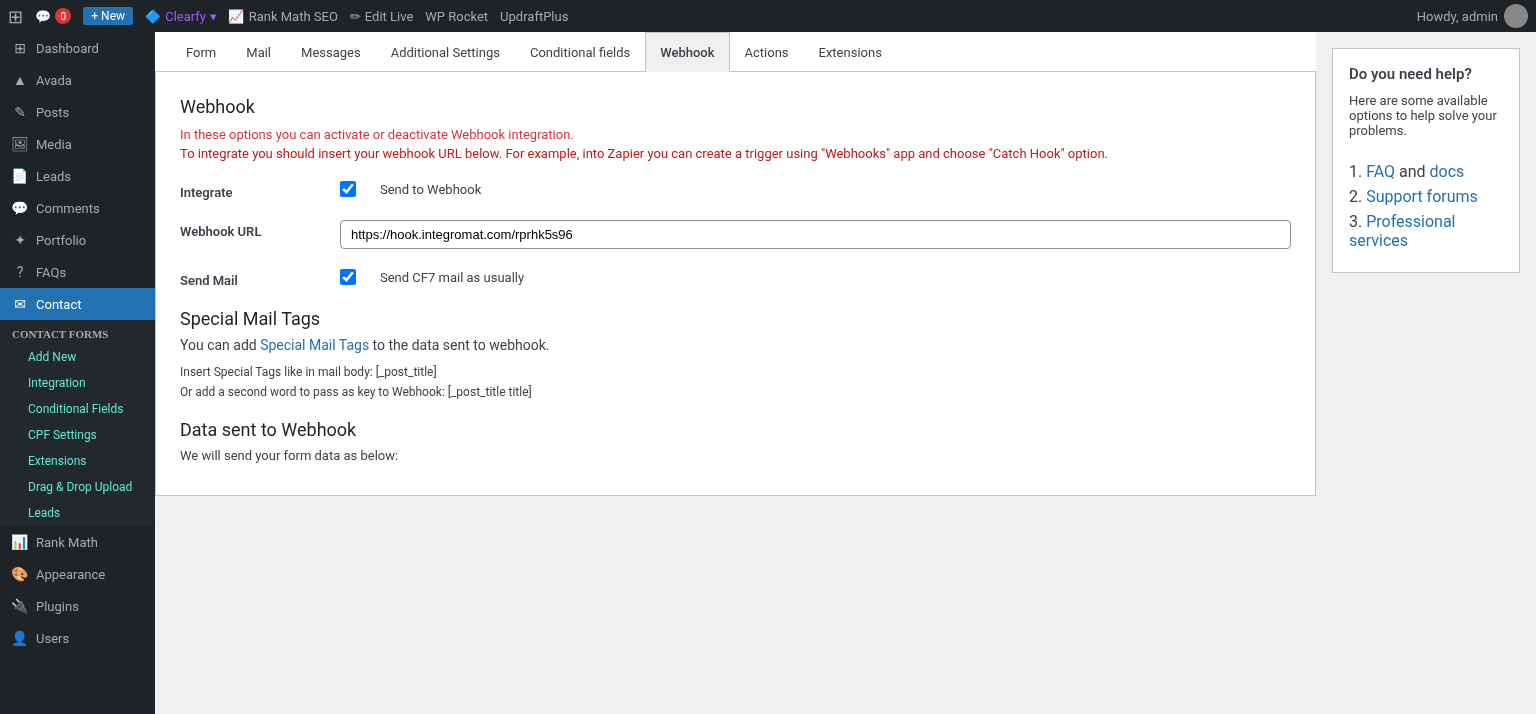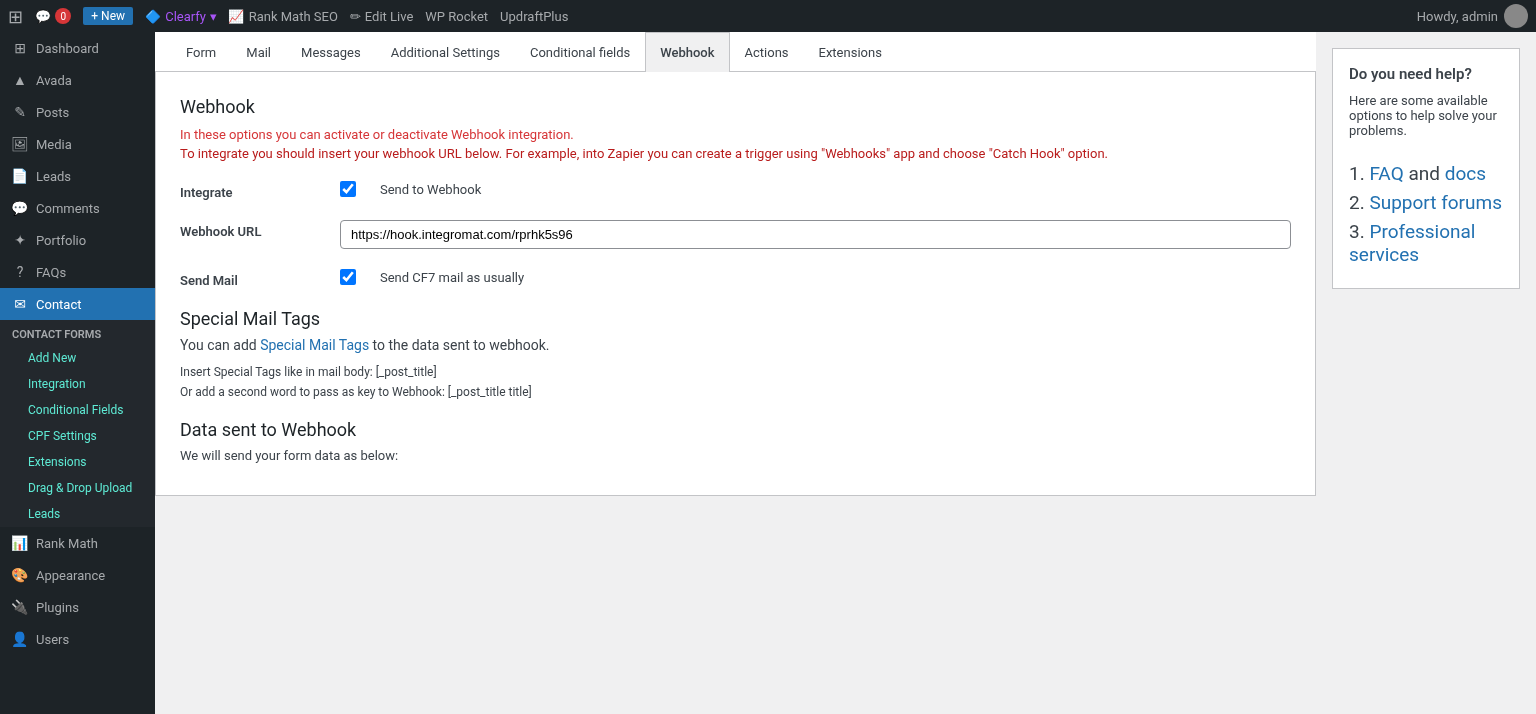--- a/index.html
+++ b/index.html
@@ -17,21 +17,21 @@
     
     #main-wrapper { display: flex; flex: 1; overflow: hidden; }
 
     
     #sidebar { width: 155px; background: #1d2327; flex-shrink: 0; overflow-y: auto; }
     .sidebar-menu-item { display: flex; align-items: center; gap: 8px; padding: 8px 12px; color: #a7aaad; cursor: pointer; font-size: 13px; }
     .sidebar-menu-item.active { background: #2271b1; color: #fff; }
     .sidebar-menu-item .menu-icon { width: 16px; height: 16px; display: flex; align-items: center; justify-content: center; font-size: 14px; flex-shrink: 0; }
     .sidebar-submenu { background: #23282d; }
     .sidebar-submenu-item { padding: 6px 12px 6px 28px; color: #5eead4; cursor: pointer; font-size: 12px; display: block; }
-    .sidebar-section-label { padding: 8px 12px 4px; color: #a7aaad; font-size: 11px; font-weight: 600; text-transform: uppercase; }
+    .sidebar-section-label { padding: 8px 12px 4px; color: #a7aaad; font-size: 11px; font-weight: 600; text-transform: uppercase; font-family: Liberation Serif, serif; }
 
     
     #content-area { flex: 1; overflow-y: auto; background: #f0f0f1; padding: 0; display: flex; justify-content: flex-end; }
 
     
     #main-content { flex: 1; padding: 0; }
 
     
     .tabs-bar { background: #fff; border-bottom: 1px solid #c3c4c7; display: flex; align-items: flex-end; padding: 0 16px; gap: 0; }
     .tab { padding: 12px 14px; font-size: 13px; cursor: pointer; color: #3c434a; border: 1px solid transparent; border-bottom: none; margin-bottom: -1px; }
@@ -60,21 +60,21 @@
 
     .data-sent-section .section-title { font-size: 18px; margin-bottom: 8px; }
     .data-sent-desc { font-size: 13px; color: #3c434a; margin-bottom: 8px; }
 
     
     #help-sidebar { width: 220px; flex-shrink: 0; padding: 16px; }
     .help-box { background: #fff; border: 1px solid #c3c4c7; padding: 16px; }
     .help-title { font-size: 15px; font-weight: 600; margin-bottom: 10px; }
     .help-desc { font-size: 13px; margin-bottom: 24px; }
     .help-links { list-style: none; padding: 0; }
-    .help-links li { margin-bottom: 6px; font-size: 19px; counter-increment: item; }
+    .help-links li { margin-bottom: 6px; font-size: 16px; counter-increment: item; }
     .help-links li::before { content: counter(item) ". "; }
     .help-links { counter-reset: item; }
     .help-links a { color: #2271b1; text-decoration: none; }
   </style>
 </head>
 <body>
 
 <div id="wpadminbar">
   <span class="adminbar-logo">⊞</span>
   <span class="adminbar-item">

